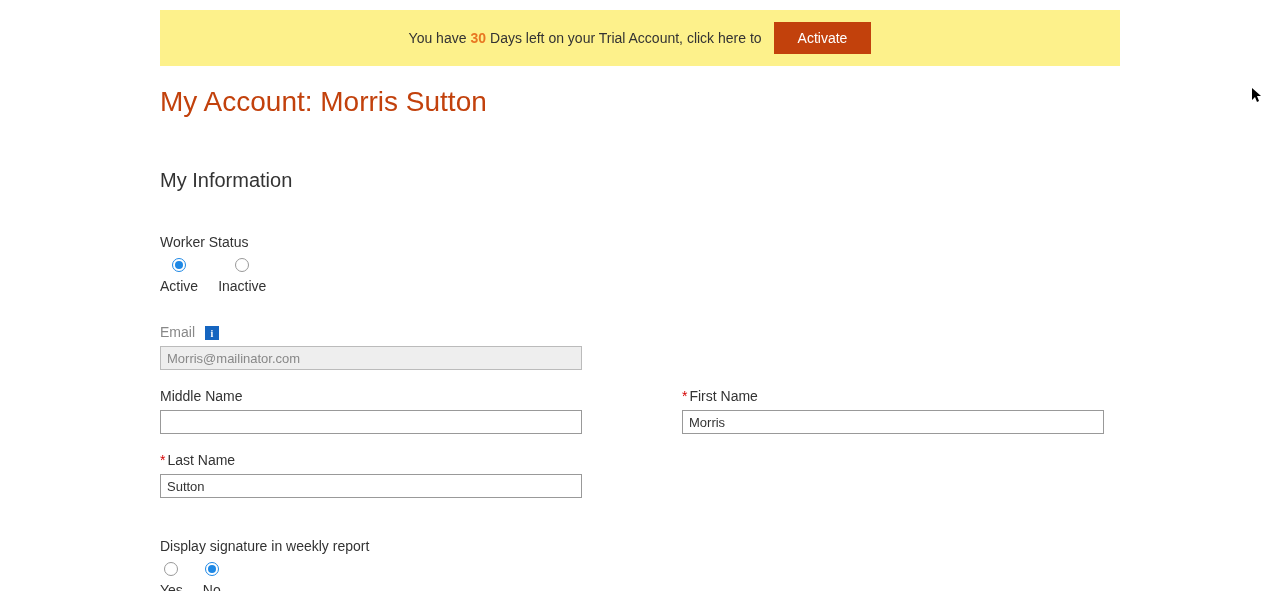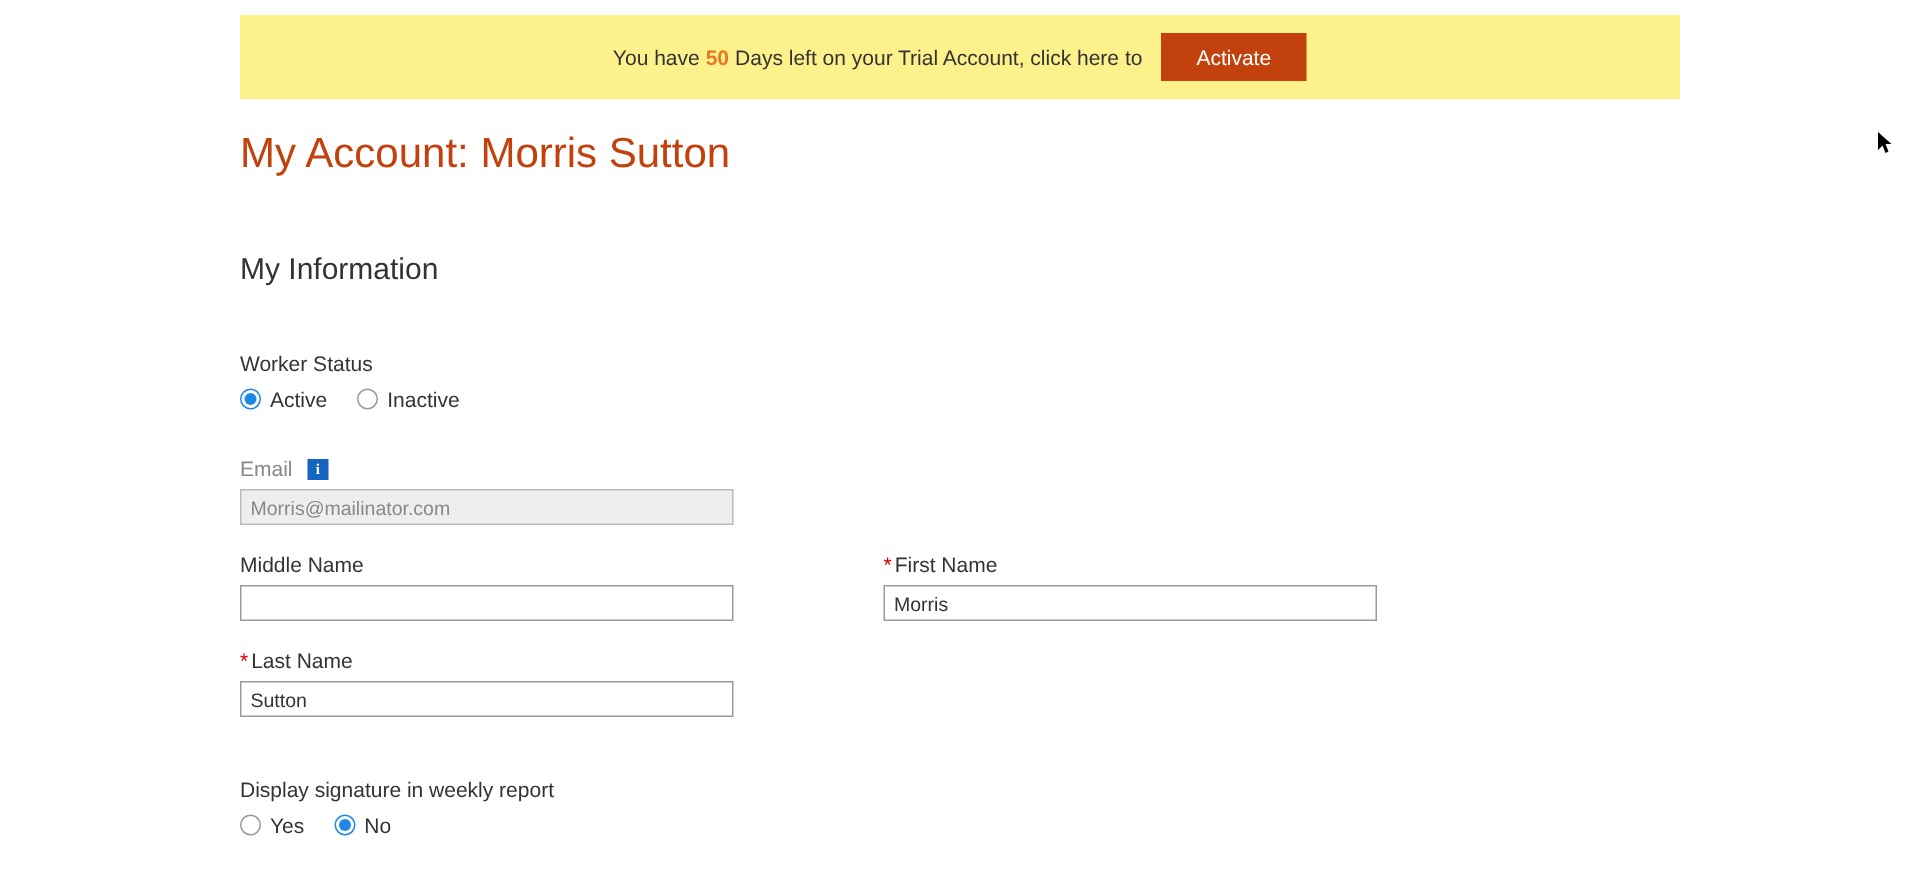--- a/index.html
+++ b/index.html
@@ -78,20 +78,21 @@
       display: flex;
       align-items: center;
       gap: 20px;
       margin-top: 8px;
     }
     .radio-item {
       display: flex;
       align-items: center;
       gap: 6px;
       cursor: pointer;
+      flex-direction: column;
     }
     .radio-circle {
       width: 14px;
       height: 14px;
       border: 1px solid #999;
       border-radius: 50%;
       display: flex;
       align-items: center;
       justify-content: center;
       background: #fff;
@@ -104,21 +105,21 @@
       width: 8px;
       height: 8px;
       background: #1e88e5;
       border-radius: 50%;
     }
     .radio-label {
       font-size: 14px;
       color: #333;
     }
     .text-input {
-      width: 329px;
+      width: 422px;
       height: 24px;
       border: 1px solid #999;
       padding: 2px 6px;
       font-size: 13px;
       color: #333;
     }
     .text-input.disabled {
       background: #eeeeee;
       color: #888;
       border-color: #bbb;
@@ -169,21 +170,21 @@
       left: 1252px;
       font-size: 14px;
       pointer-events: none;
     }
   </style>
 </head>
 <body>
 
 <div class="trial-banner">
   <span class="pre-text">You have</span>
-  <span class="days">50</span>
+  <span class="days">30</span>
   <span class="post-text">Days left on your Trial Account, click here to</span>
   <button class="activate-btn">Activate</button>
 </div>
 
 <div class="page-content">
   <h1 class="page-title">My Account: Morris Sutton</h1>
 
   <h2 class="section-title">My Information</h2>
 
   <div class="field-group worker-status-group">

